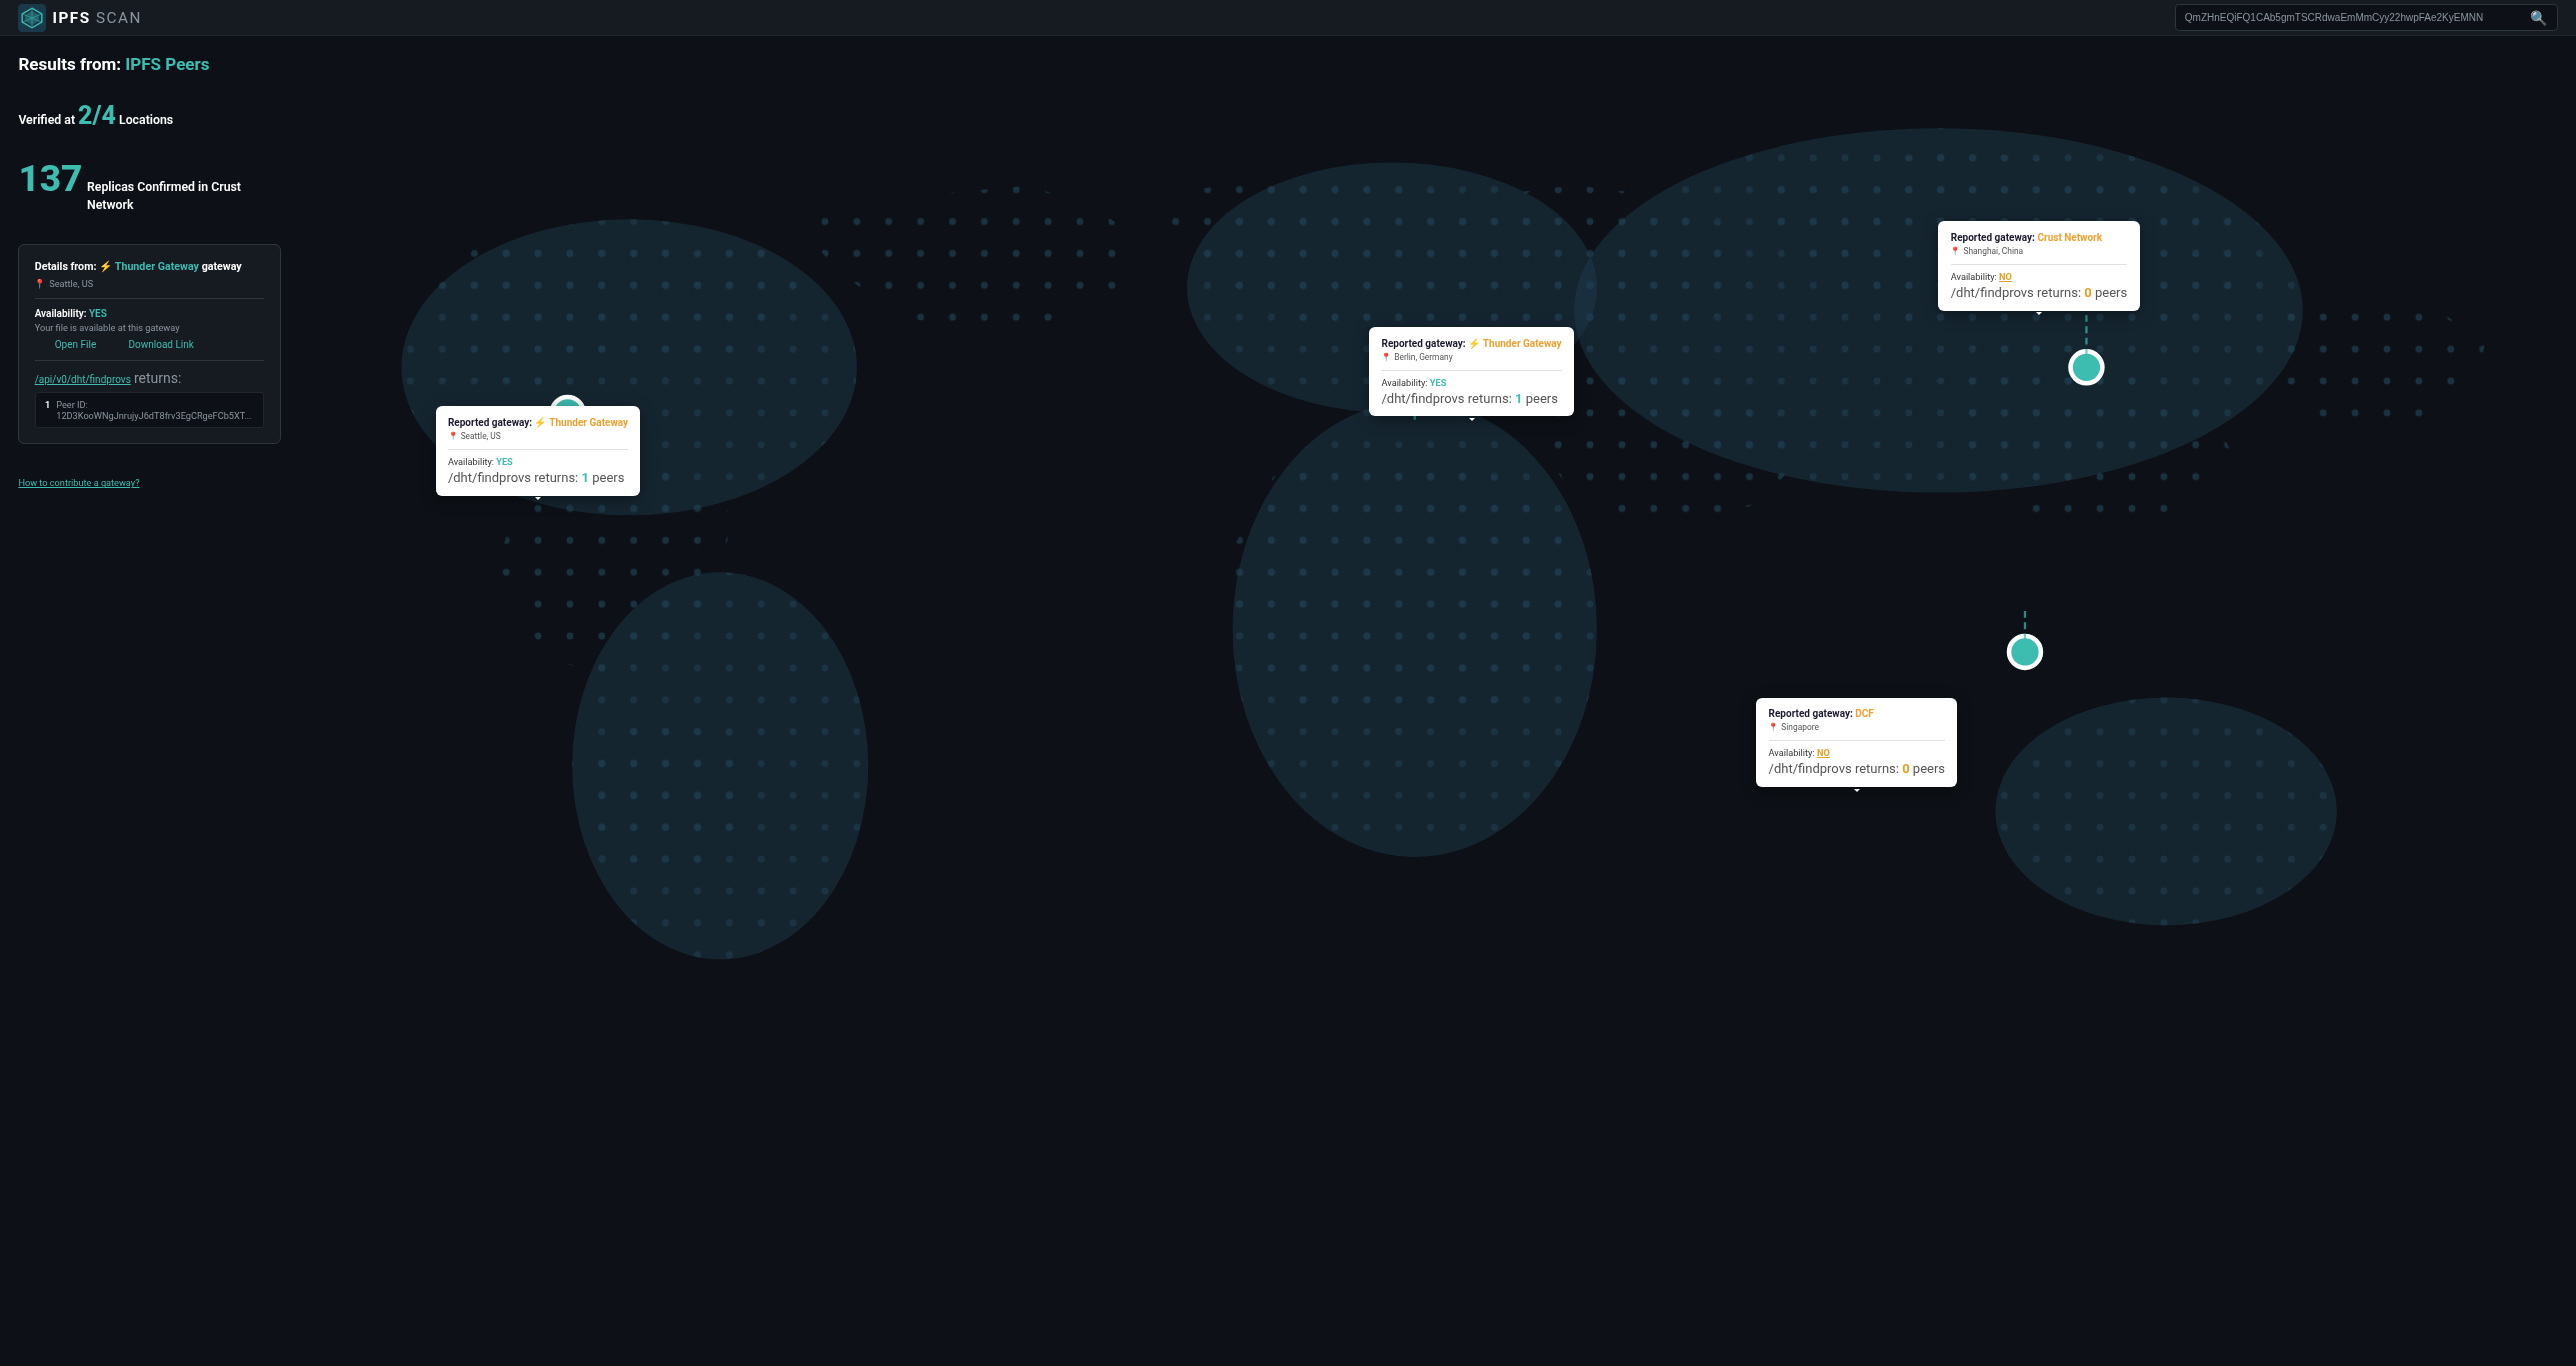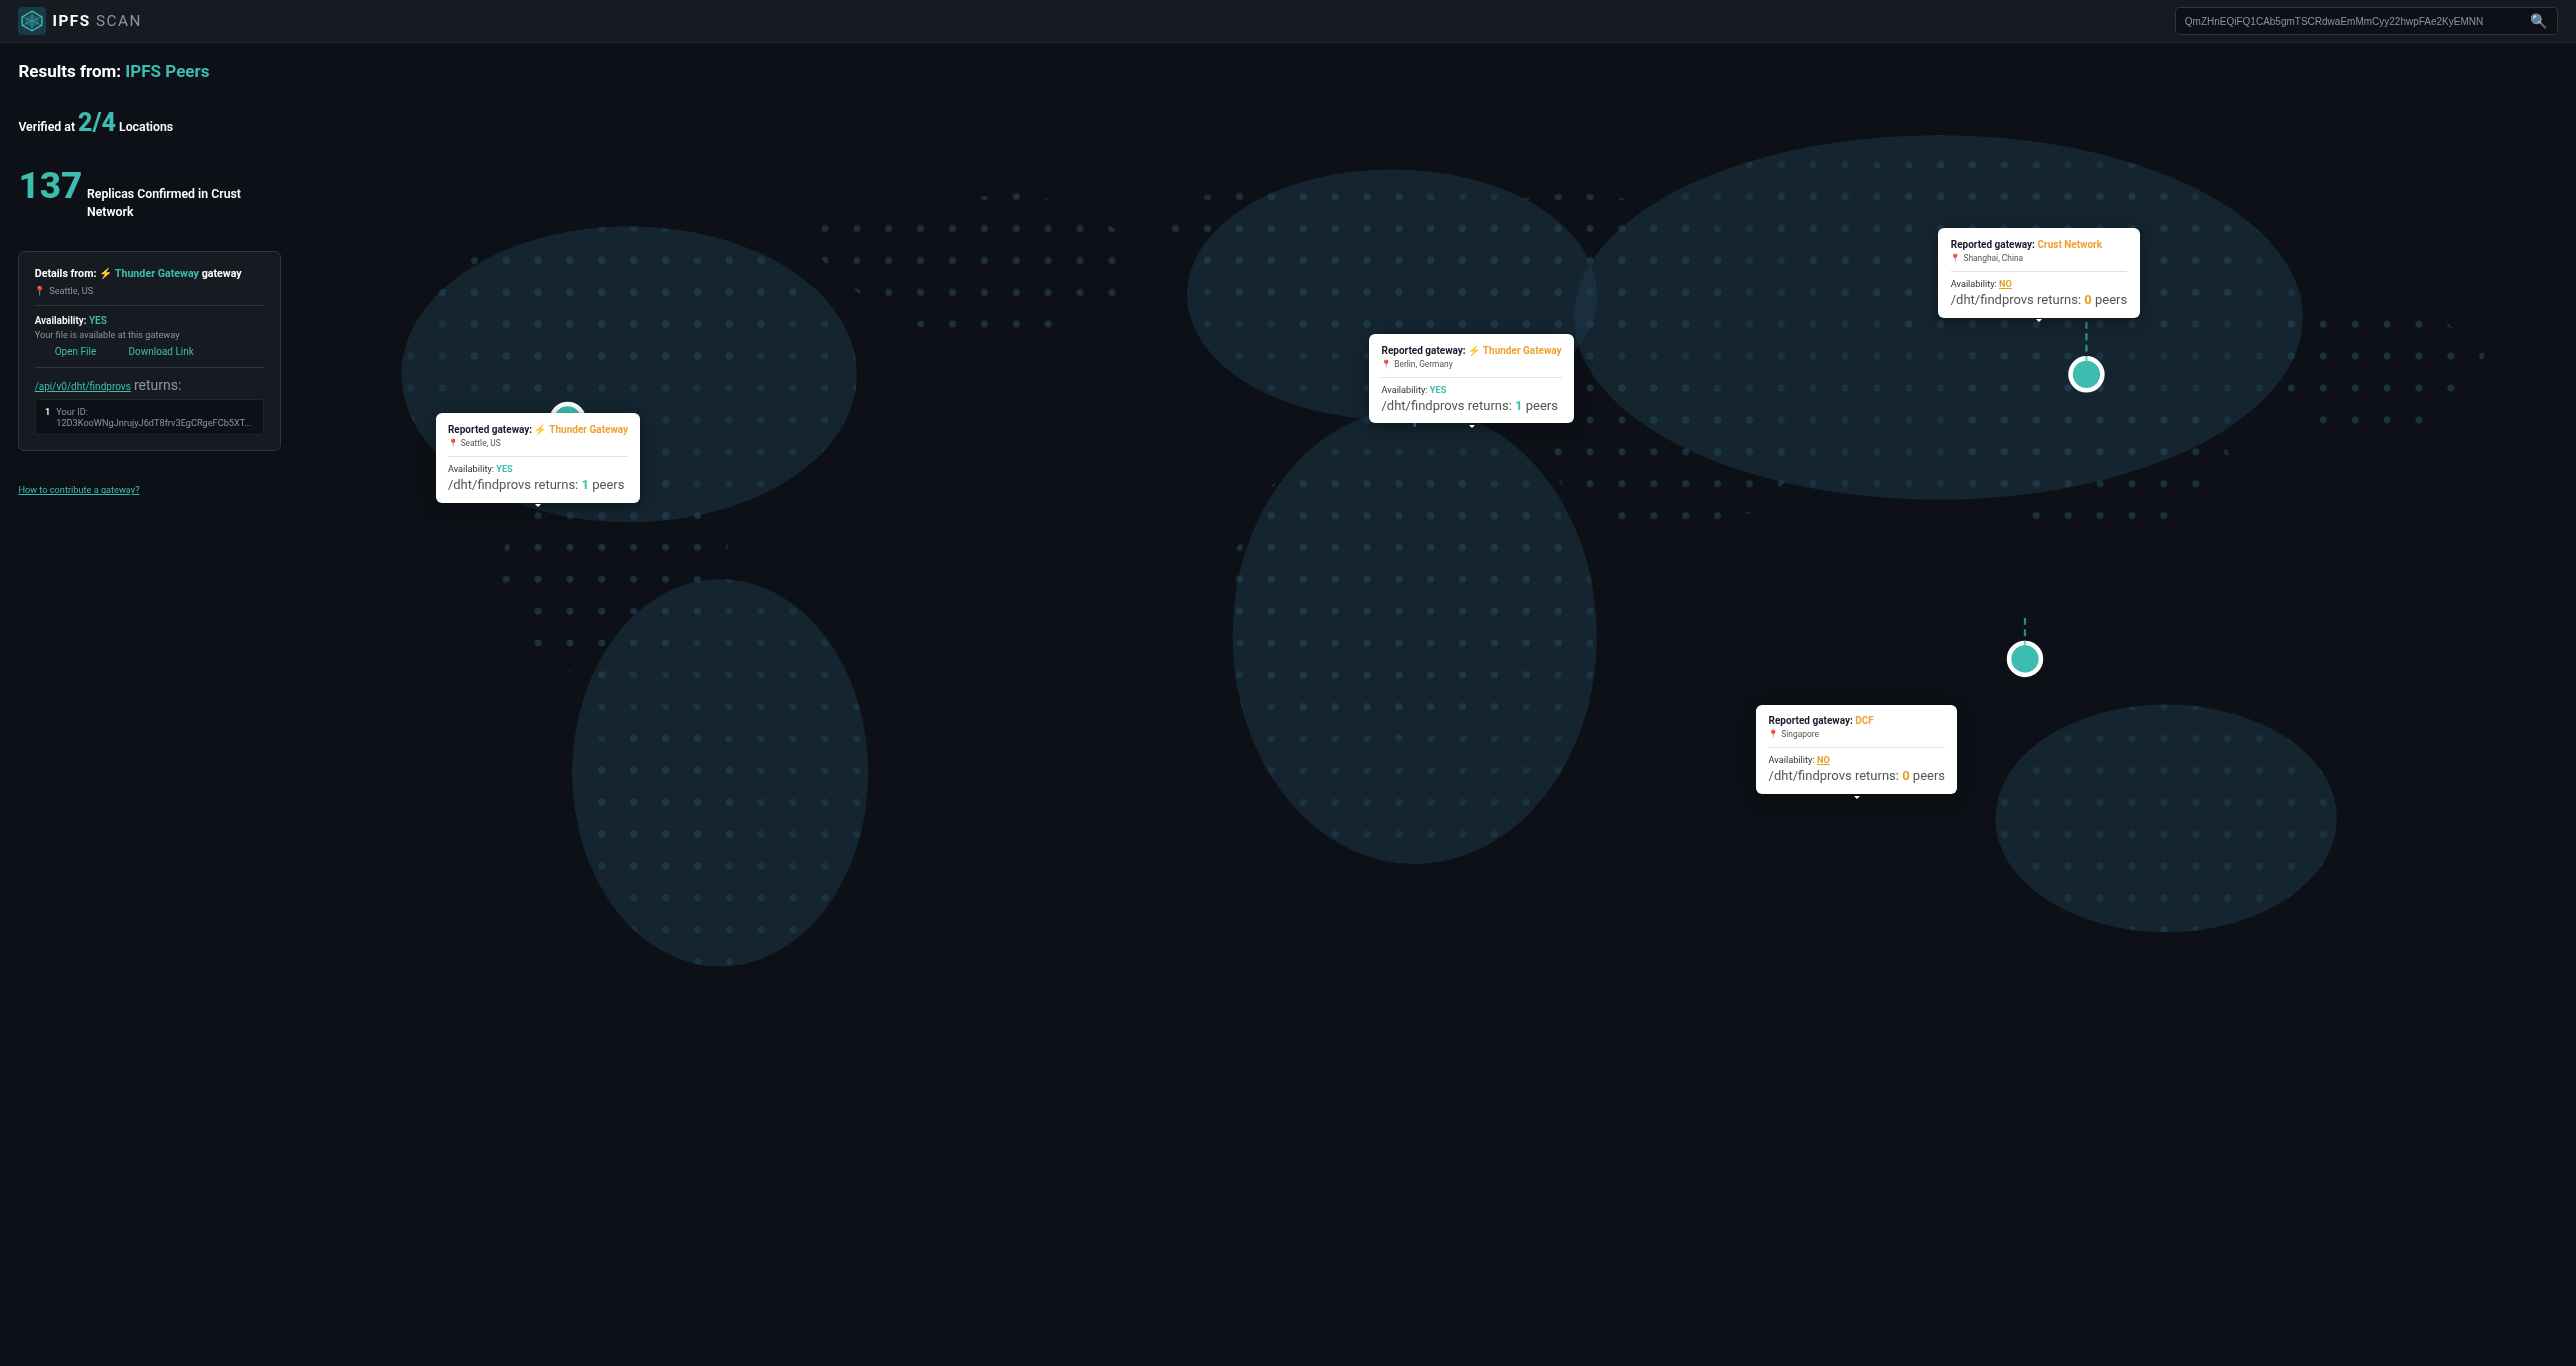--- a/index.html
+++ b/index.html
@@ -13,21 +13,21 @@
     }
 
     
     .header {
       display: flex;
       align-items: center;
       justify-content: space-between;
       background: #161b22;
       padding: 9.2px 18.4px;
       border-bottom: 0.8px solid #21262d;
-      height: 43px;
+      height: 36px;
     }
 
     .logo {
       display: flex;
       align-items: center;
       gap: 6.1px;
     }
 
     .logo-icon {
       width: 28px;
@@ -425,21 +425,21 @@
 
       <hr class="divider">
 
       <div class="dht-section">
         <span class="dht-link">/api/v0/dht/findprovs</span>
         <span class="dht-returns"> <span>returns:</span></span>
       </div>
 
       <div class="peer-row">
         <span class="peer-num">1</span>
-        <span>Your ID: 12D3KooWNgJnrujyJ6dT8frv3EgCRgeFCb5XT...</span>
+        <span>Peer ID: 12D3KooWNgJnrujyJ6dT8frv3EgCRgeFCb5XT...</span>
       </div>
 
     </div>
 
     <a class="contribute-link" href="#">How to contribute a gateway?</a>
 
   </div>
 
   <div class="map-area">
 

